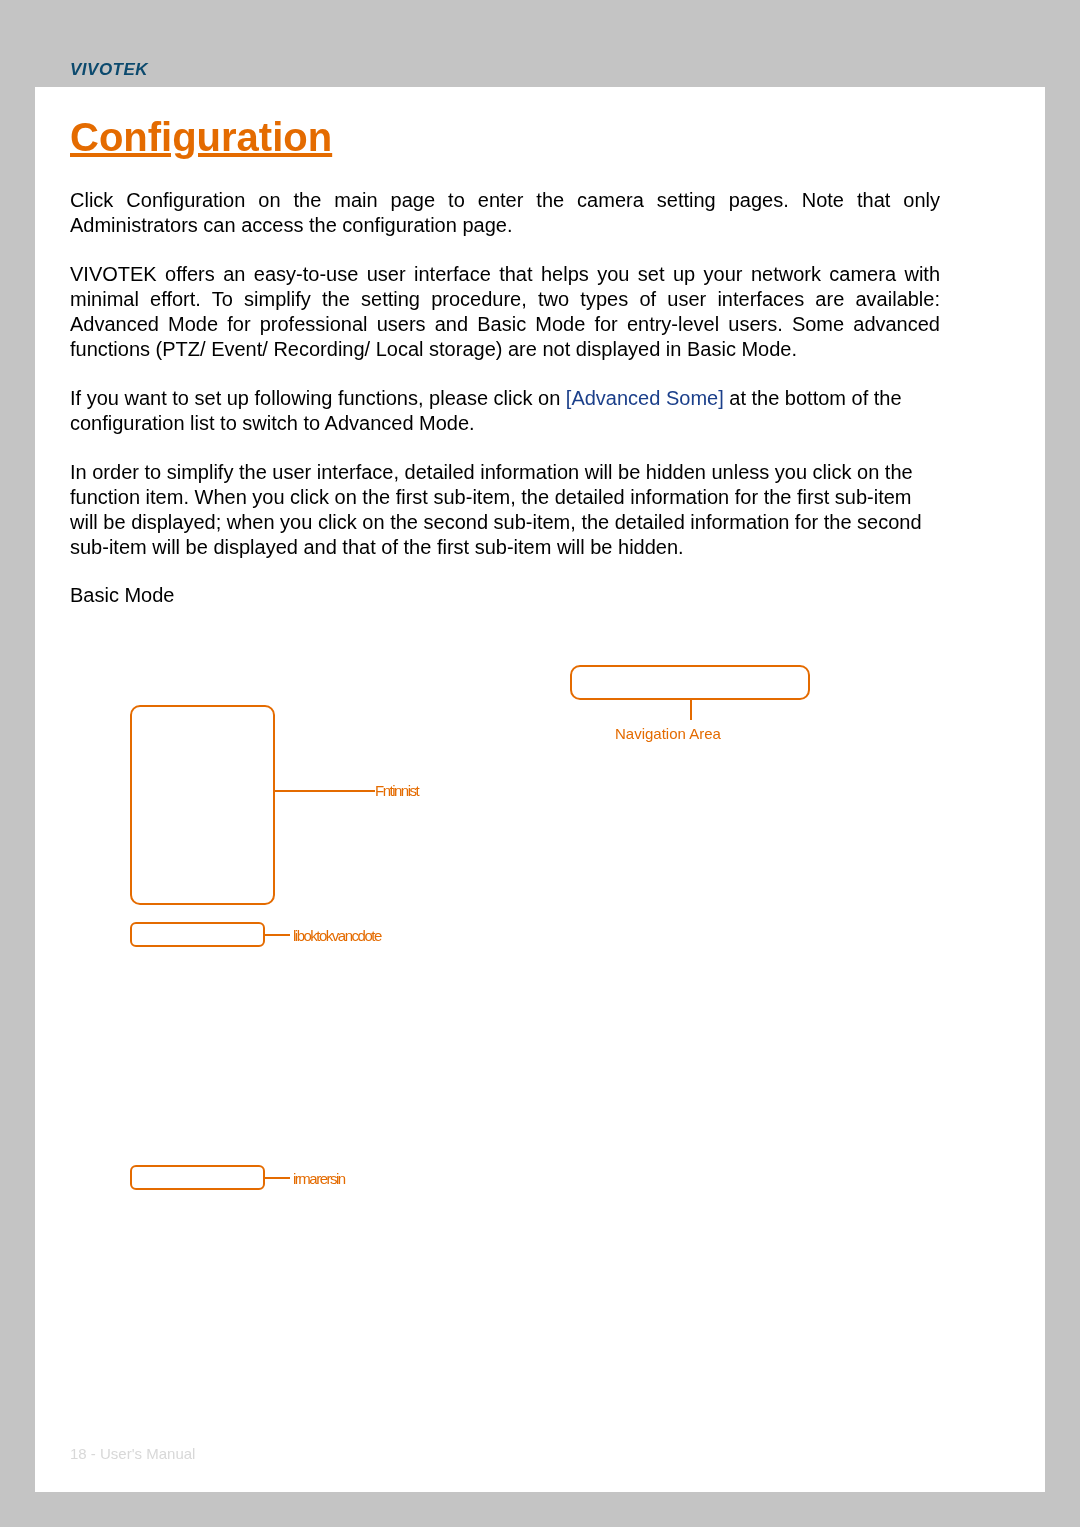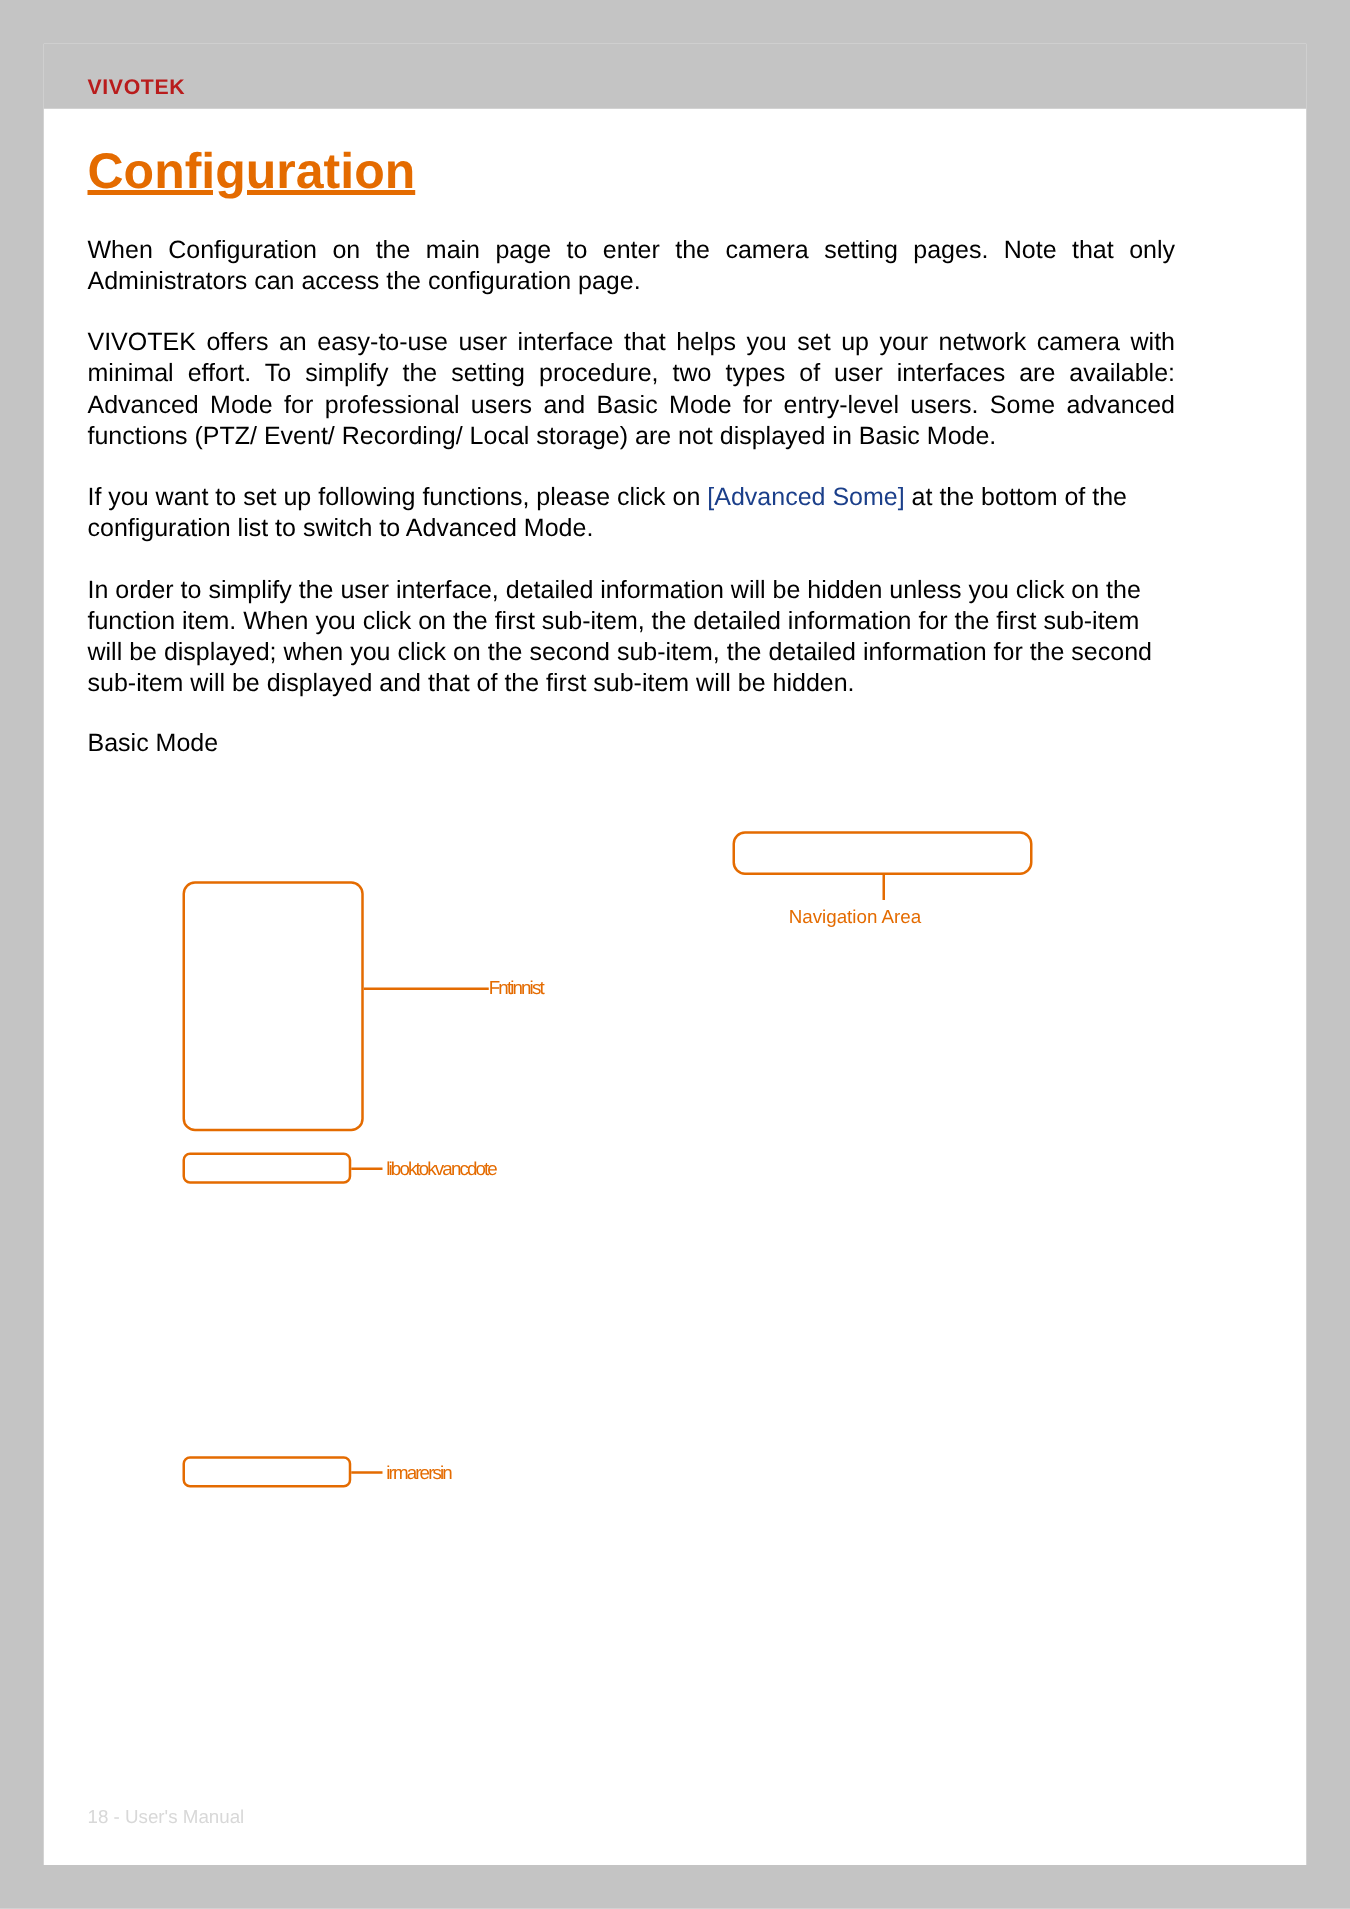--- a/index.html
+++ b/index.html
@@ -22,21 +22,22 @@
     left: 0; top: 0; right: 0;
     height: 52px;
     background: #c4c4c4;
   }
   .brand {
     position: absolute;
     left: 35px;
     top: 25px;
     font-size: 17px;
     font-weight: bold;
-    color: #b91c1c;
+    font-style: italic;
+    color: #0c4a6e;
     letter-spacing: 0.5px;
   }
   .content {
     position: absolute;
     left: 35px;
     top: 80px;
     width: 870px;
   }
   h1.title {
     color: #e46b00;
@@ -54,21 +55,21 @@
   .justify { text-align: justify; }
   .link { color: #1b3f8a; }
   .basic-mode-label {
     font-size: 20px;
     margin-top: 8px;
   }
 
   
   .diagram {
     position: absolute;
-    left: 16px;
+    left: 0;
     top: 550px;
     width: 870px;
     height: 700px;
   }
   .obox {
     position: absolute;
     border: 2px solid #e46b00;
     border-radius: 10px;
     background: transparent;
   }
@@ -102,21 +103,21 @@
 <body>
 
 <div class="page">
 
   <div class="header-bar"></div>
   <div class="brand">VIVOTEK</div>
 
   <div class="content">
     <h1 class="title">Configuration</h1>
 
-    <p class="para justify">When Configuration   on the main page to enter the camera setting pages. Note that only Administrators can access the configuration page.</p>
+    <p class="para justify">Click Configuration   on the main page to enter the camera setting pages. Note that only Administrators can access the configuration page.</p>
 
     <p class="para justify">VIVOTEK offers an easy-to-use user interface that helps you set up your network camera with minimal effort. To simplify the setting procedure, two types of user interfaces are available: Advanced Mode for professional users and Basic Mode for entry-level users. Some advanced functions (PTZ/ Event/ Recording/ Local storage) are not displayed in Basic Mode.</p>
 
     <p class="para">
       <span>If you want to set up following functions, please click on </span><span class="link">[Advanced Some]</span><span> at the bottom of the configuration list to switch to Advanced Mode.</span>
     </p>
 
     <p class="para">In order to simplify the user interface, detailed information will be hidden unless you click on the function item. When you click on the first sub-item, the detailed information for the first sub-item will be displayed; when you click on the second sub-item, the detailed information for the second sub-item will be displayed and that of the first sub-item will be hidden.</p>
 
 

